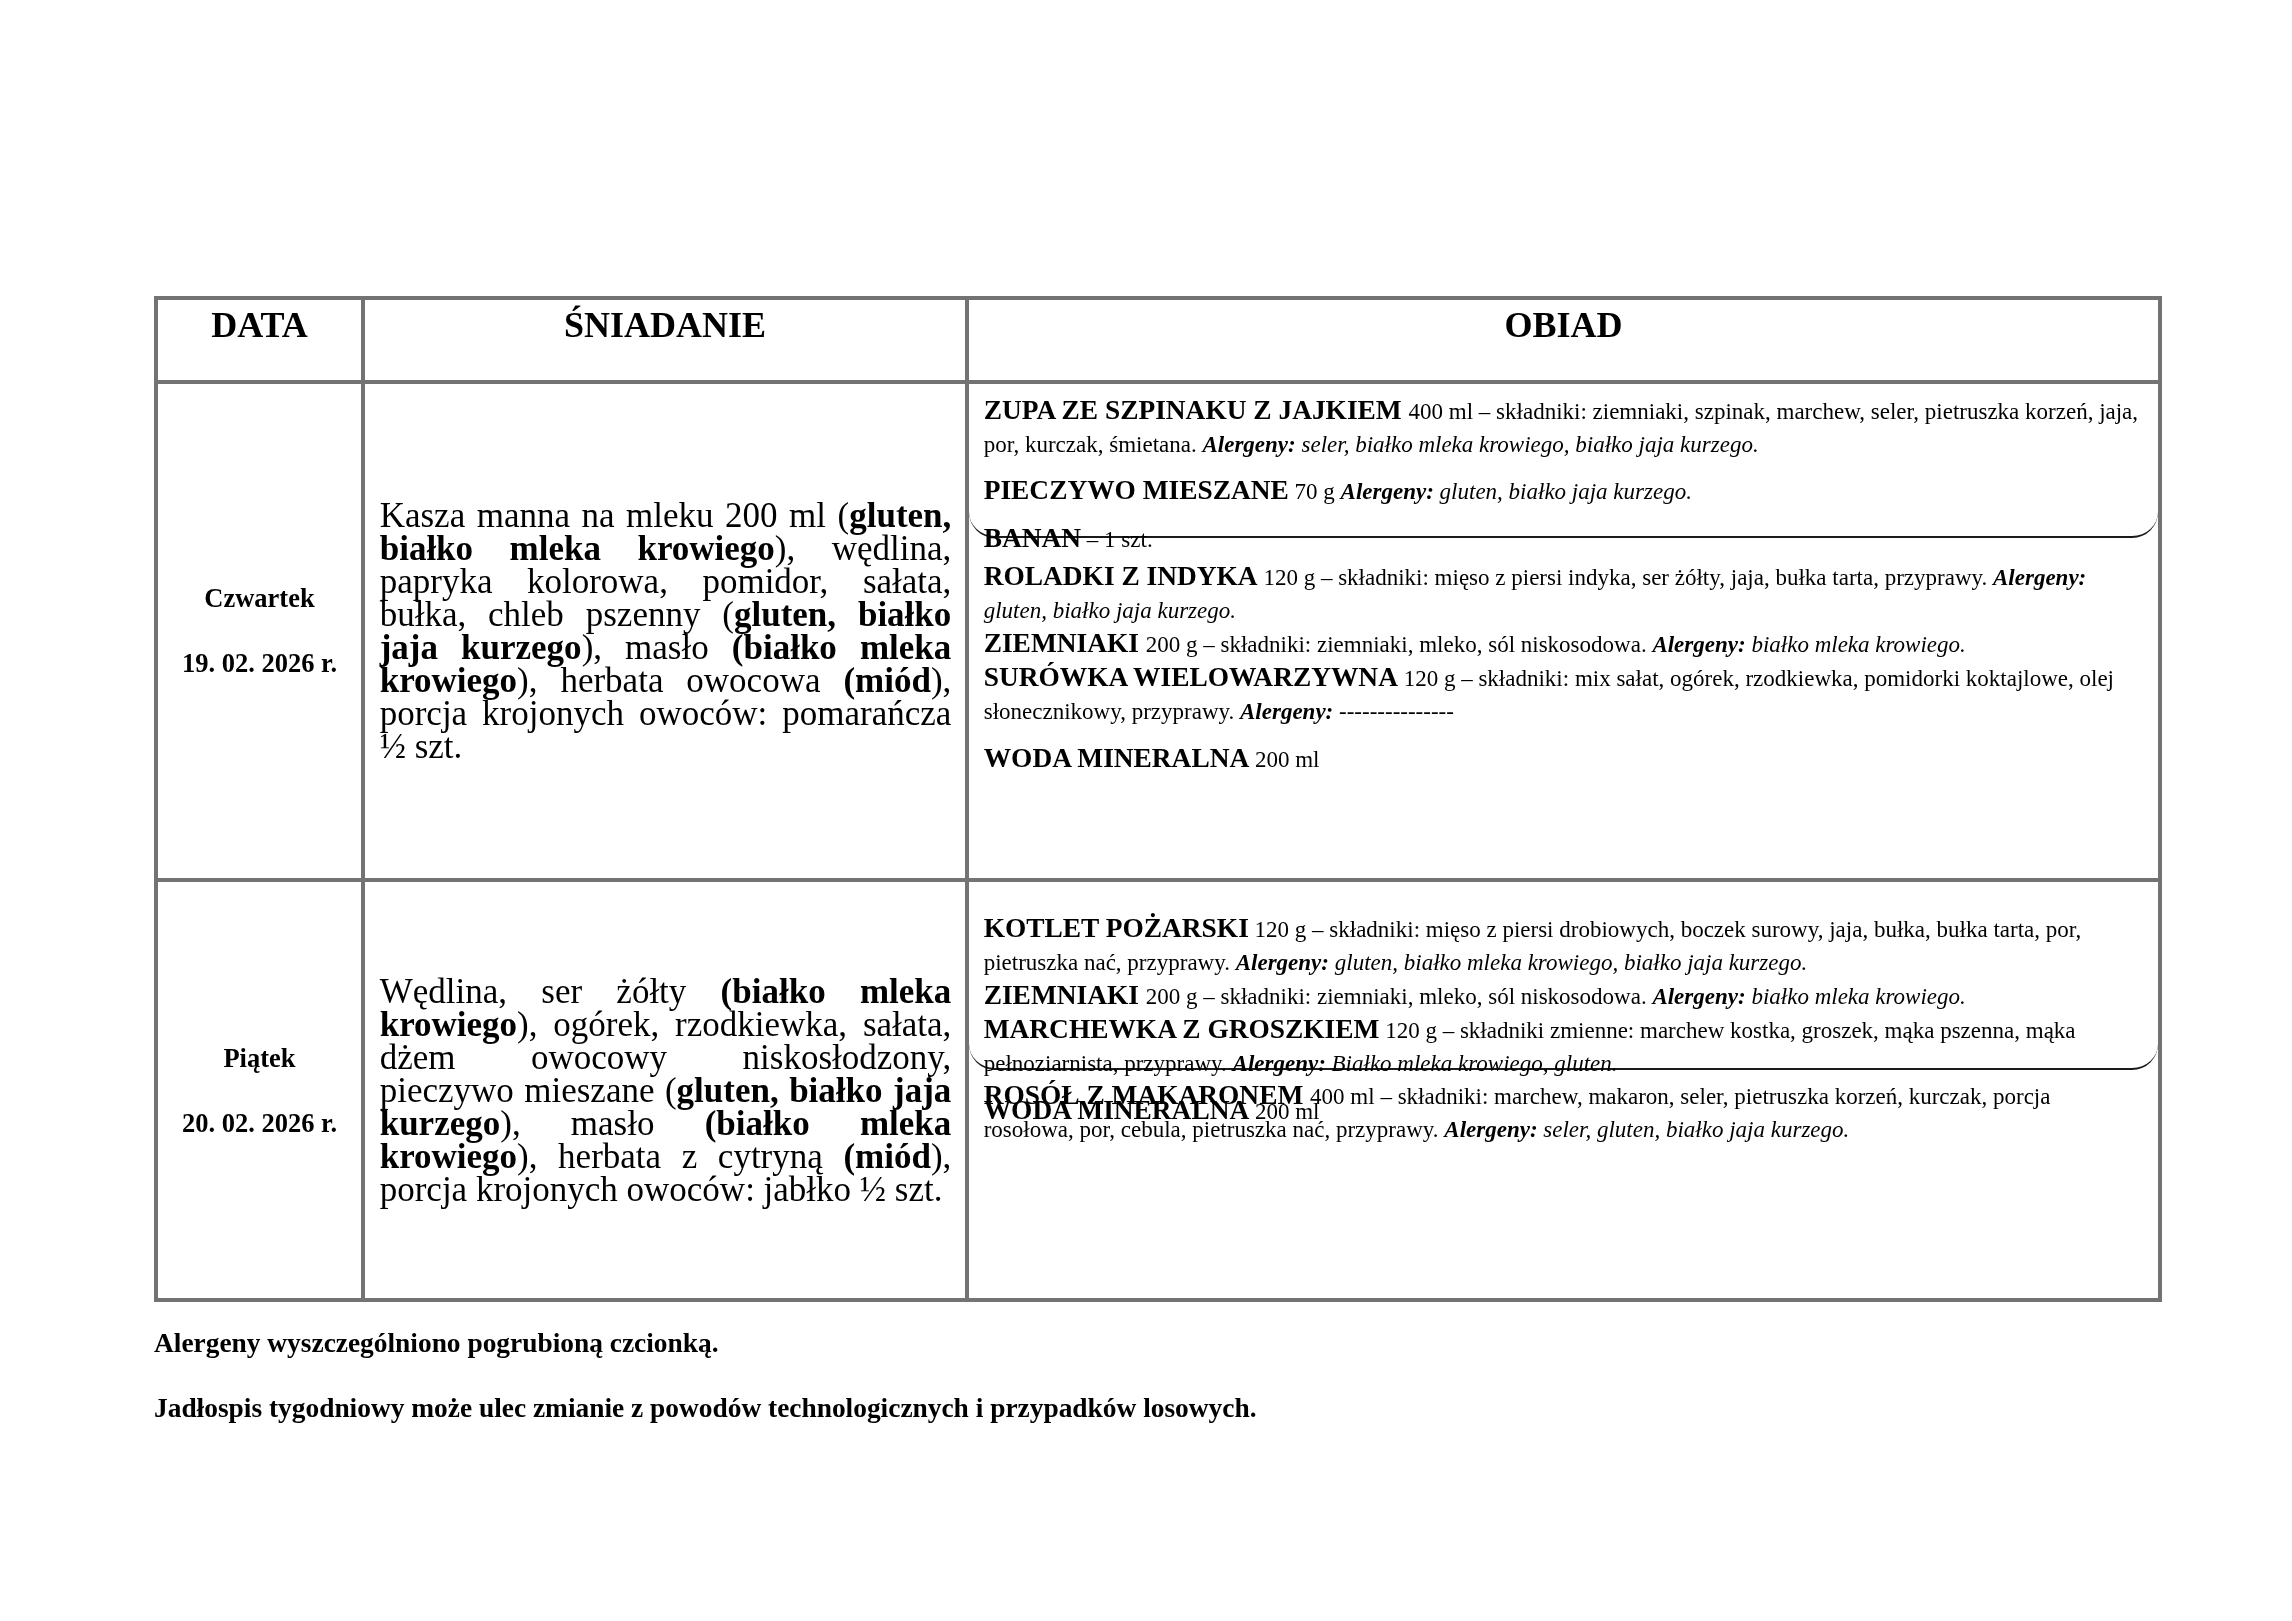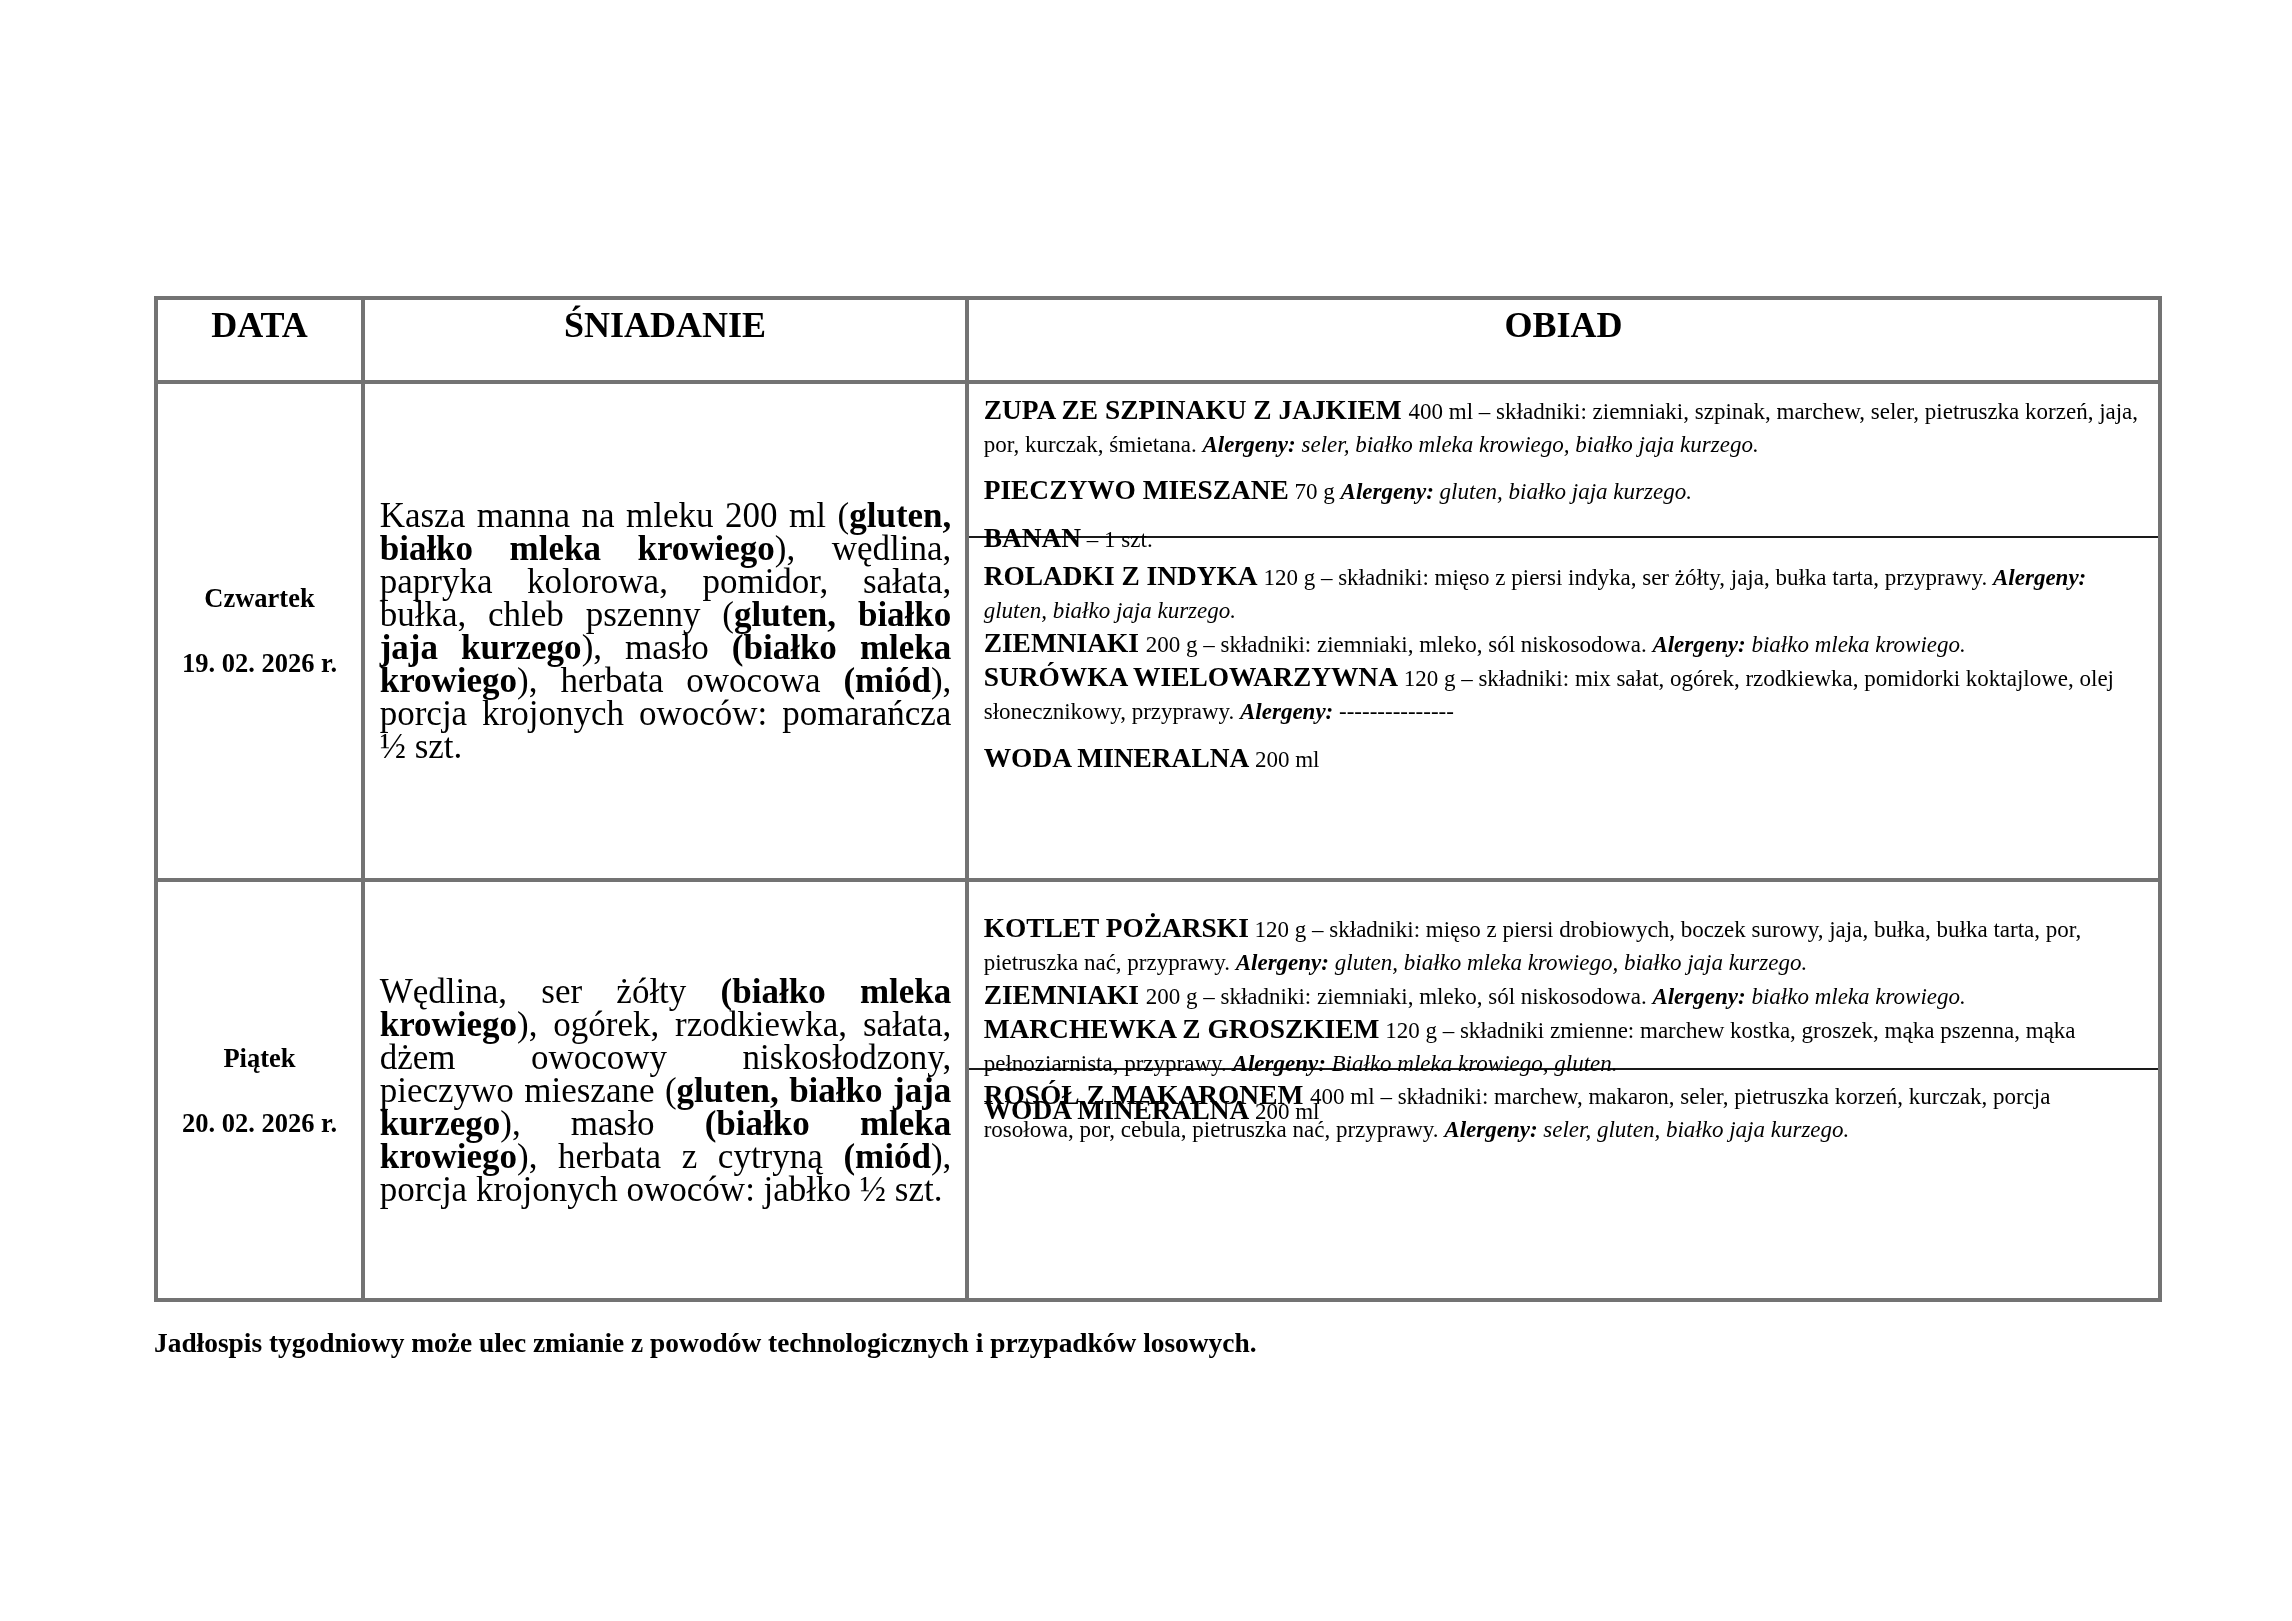--- a/index.html
+++ b/index.html
@@ -22,21 +22,21 @@
     text-align: center; padding-top: 3.9px;
   }
   .date-cell { text-align: center; font-weight: bold; font-size: 26.5px; line-height: 32px; }
   .date-cell .day { display: block; margin-bottom: 33px; }
   .breakfast-cell {
     font-size: 35px; line-height: 33px; text-align: justify;
     padding: 0 13.7px 0 14.7px !important;
   }
   .breakfast-cell b { font-weight: bold; }
   .lunch-cell { padding: 0 !important; vertical-align: top !important; }
-  .lunch-block { border-bottom: 2px solid #1a1a1a; padding: 9.8px 13.7px 9.8px 14.7px; }
+  .lunch-block { border-bottom: 2px solid #1a1a1a; padding: 9.8px 13.7px 9.8px 14.7px; border-radius: 26px; }
   .lunch-block:last-child { border-bottom: none; }
   .dish { font-size: 23px; line-height: 33px; margin: 0; }
   .dish + .dish.gap { margin-top: 13.7px; }
   .dish .name { font-weight: bold; font-size: 27.4px; }
   .dish .allergen-label { font-weight: bold; font-style: italic; }
   .dish .allergen-list { font-style: italic; }
   .notes { position: absolute; left: 154px; top: 1328px; }
   .note { font-weight: bold; font-size: 27.4px; margin: 0 0 34px 0; }
 </style>
 </head>
@@ -85,15 +85,16 @@
           </div>
           <div class="lunch-block" style="height: 209px; box-sizing: content-box;">
             <p class="dish"><span class="name">ROSÓŁ Z MAKARONEM </span><span class="desc"> 400 ml – składniki: marchew, makaron, seler, pietruszka korzeń, kurczak, porcja rosołowa, por, cebula,  pietruszka nać, przyprawy. </span><span class="allergen-label">Alergeny:</span><span class="allergen-list"> seler, gluten, białko jaja kurzego.</span></p>
           </div>
         </td>
       </tr>
     </tbody>
 </table>
 
 <div class="notes">
+  <p class="note">Alergeny wyszczególniono pogrubioną czcionką.</p>
   <p class="note">Jadłospis tygodniowy może ulec zmianie z powodów technologicznych i przypadków losowych.</p>
 </div>
 
 
 </body></html>

